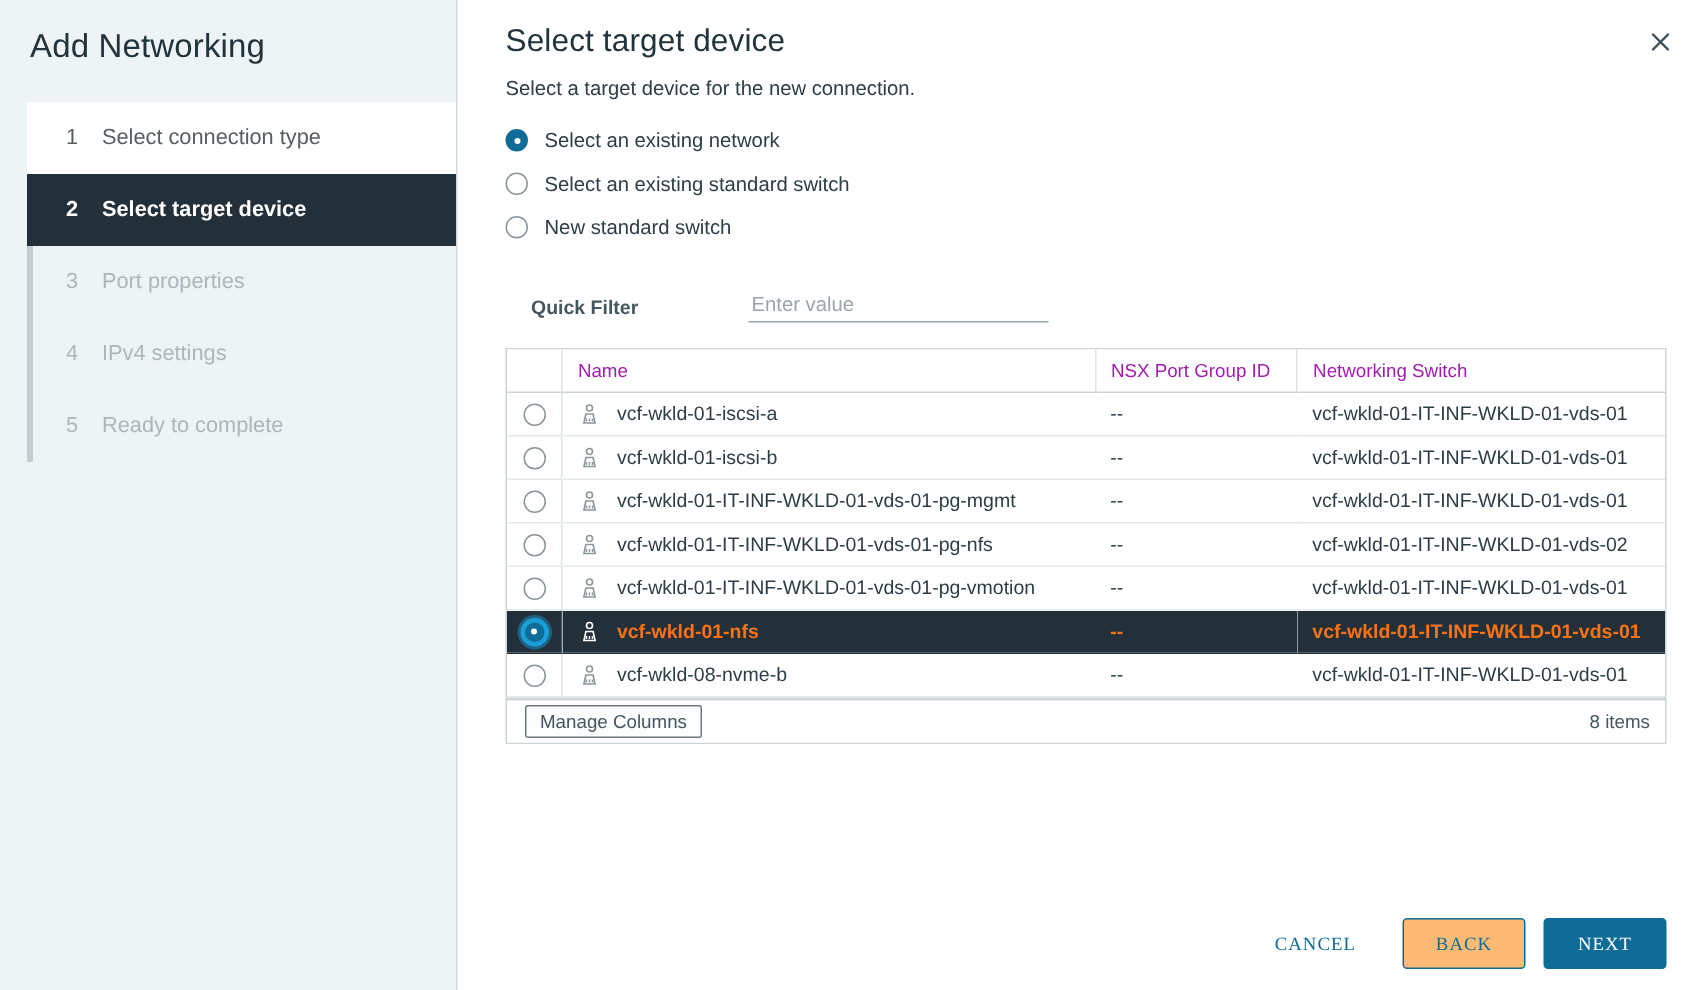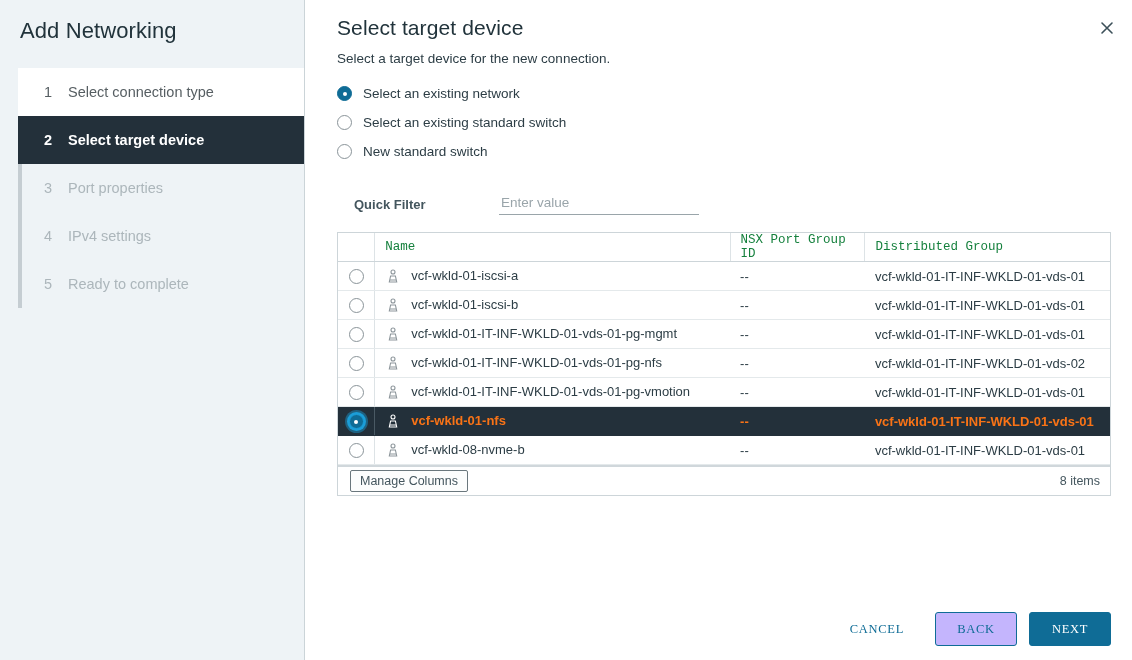--- a/index.html
+++ b/index.html
@@ -191,28 +191,27 @@
   }
   table.grid {
     width: 100%;
     border-collapse: collapse;
     table-layout: fixed;
     font-size: 13px;
   }
   table.grid th {
     font-size: 12.5px;
     font-weight: normal;
-    color: #15803d;
+    color: #a21caf;
     text-align: left;
     height: 28px;
     padding: 0 8px;
     border-bottom: 1px solid #cdd5d9;
     background: #ffffff;
     vertical-align: middle;
-    font-family: Liberation Mono, monospace;
   }
   table.grid th.sel-col { width: 36px; padding: 0; }
   table.grid th.name-col { width: 348px; border-left: 1px solid #dde3e6; padding-left: 10px;}
   table.grid th.nsx-col  { width: 132px; border-left: 1px solid #dde3e6; padding-left: 10px;}
   table.grid th.vds-col  { width: 240px; border-left: 1px solid #dde3e6; padding-left: 10px;}
 
   table.grid td {
     height: 29px;
     padding: 0 8px;
     border-bottom: 1px solid #e4e9eb;
@@ -311,21 +310,21 @@
     border-radius: 3px;
     cursor: pointer;
     padding: 0 18px;
   }
   .btn-link {
     background: transparent;
     border: 1px solid transparent;
     color: #0f6c96;
   }
   .btn-outline {
-    background: #c4b5fd;
+    background: #fdba74;
     border: 1px solid #0f6c96;
     color: #0f6c96;
     min-width: 82px;
   }
   .btn-primary {
     background: #0f6c96;
     border: 1px solid #0f6c96;
     color: #ffffff;
     min-width: 82px;
   }
@@ -400,21 +399,21 @@
       <input class="filter-input" type="text" placeholder="Enter value" style="">
     </div>
 
     <div class="table-wrap">
       <table class="grid">
         <thead>
           <tr>
             <th class="sel-col"></th>
             <th class="name-col">Name</th>
             <th class="nsx-col">NSX Port Group ID</th>
-            <th class="vds-col">Distributed Group</th>
+            <th class="vds-col">Networking Switch</th>
           </tr>
         </thead>
         <tbody>
 
           <tr>
             <td class="sel-col"><span class="row-radio"></span></td>
             <td class="name-col">
               <span class="name-cell">
                 <span class="nw-icon">
                   <svg width="16" height="16" viewBox="0 0 16 16">

